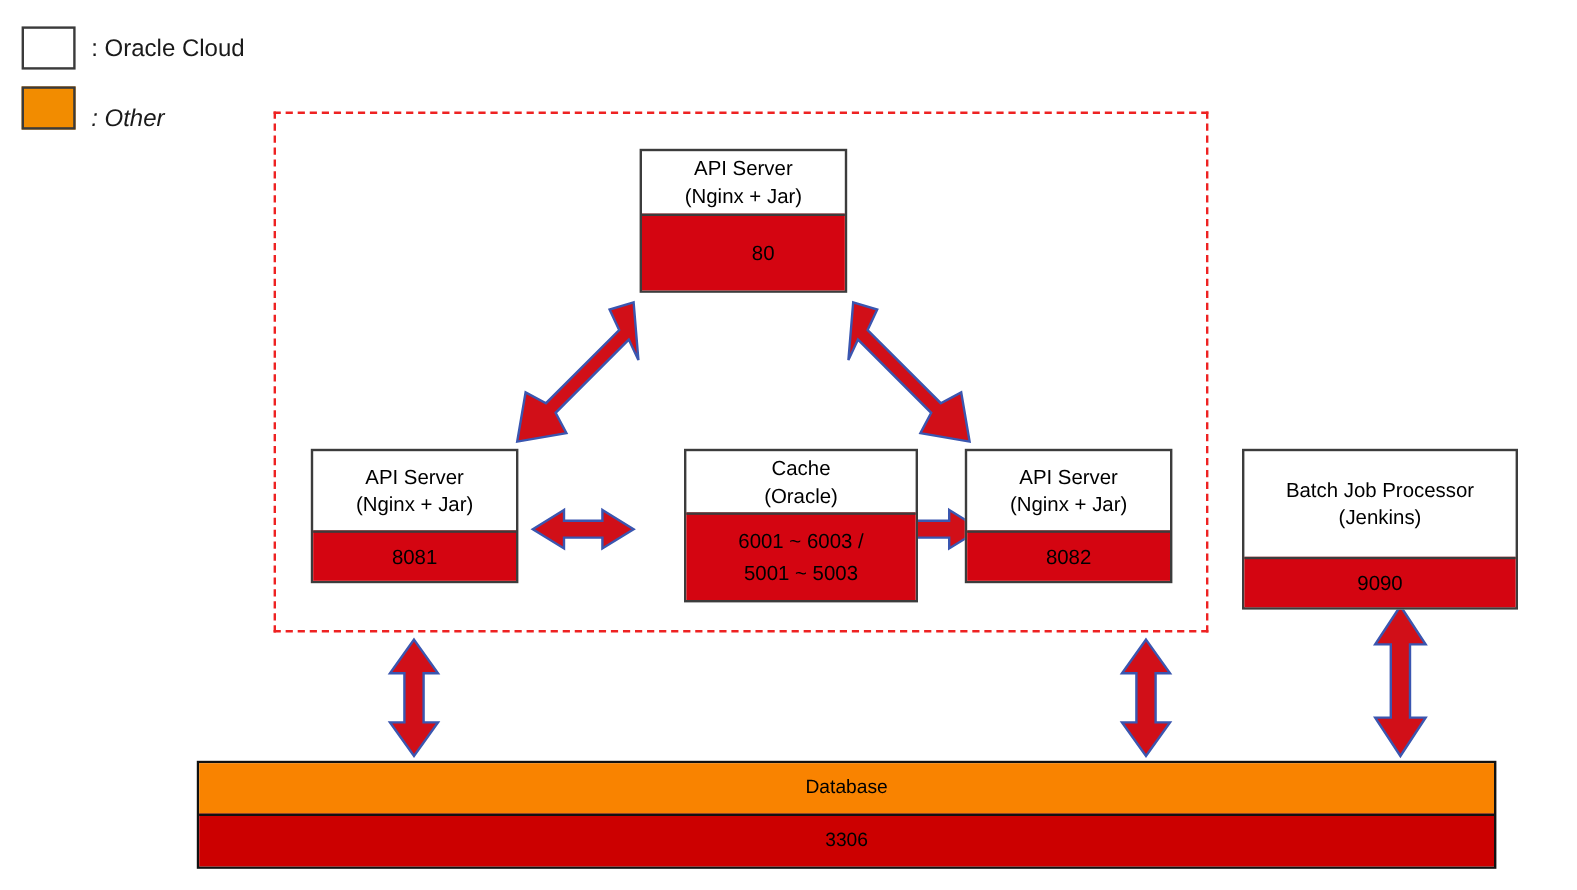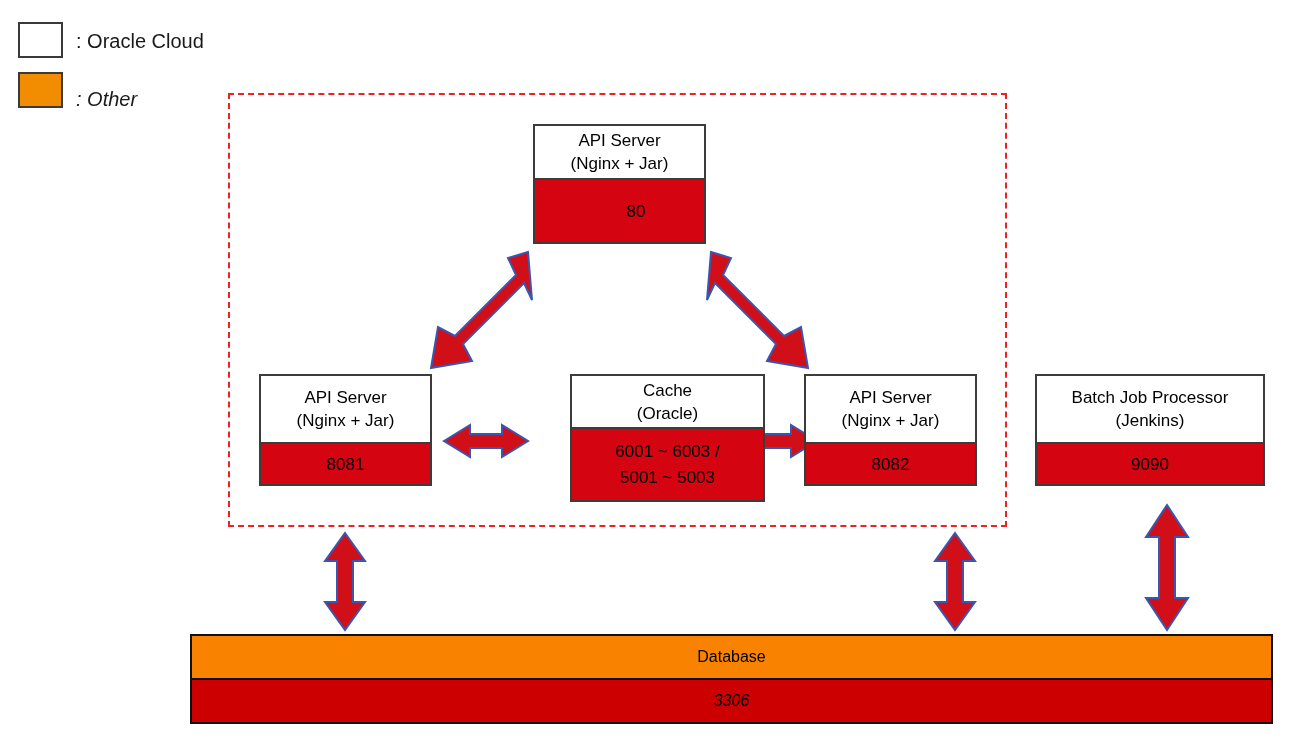--- a/index.html
+++ b/index.html
@@ -101,47 +101,46 @@
 
   #node-api-left      { left: 259px; top: 374px;  width: 173px; height: 112px; }
   #node-api-left .node-port   { height: 42px; }
 
   #node-cache         { left: 533px; top: 374px;  width: 195px; height: 128px; margin-left: 37px; }
   #node-cache .node-port      { height: 73px; line-height: 26px; }
 
   #node-api-right     { left: 804px; top: 374px;  width: 173px; height: 112px; }
   #node-api-right .node-port  { height: 42px; }
 
-  #node-batch         { left: 1035px; top: 374px; width: 230px; height: 112px; }
+  #node-batch         { left: 1035px; top: 374px; width: 230px; height: 134px; }
   #node-batch .node-port      { height: 42px; }
 
   
   #node-database {
     position: absolute;
-    left: 190px; top: 634px; width: 1083px; height: 90px;
+    left: 164px; top: 634px; width: 1083px; height: 90px;
     box-sizing: border-box;
     border: 2px solid #111111;
     display: flex;
     flex-direction: column;
   }
   #node-database .db-title {
     height: 42px;
     background: #f98300;
     display: flex; align-items: center; justify-content: center;
     font-size: 16px;
     color: #000000;
   }
   #node-database .db-port {
     flex: 1 1 auto;
     background: #cc0000;
     border-top: 2px solid #111111;
     display: flex; align-items: center; justify-content: center;
     font-size: 16px;
     color: #000000;
-    font-style: italic;
   }
 
   
   #arrow-layer {
     position: absolute;
     left: 0; top: 0;
     width: 1314px;
     height: 742px;
     pointer-events: none;
   }

